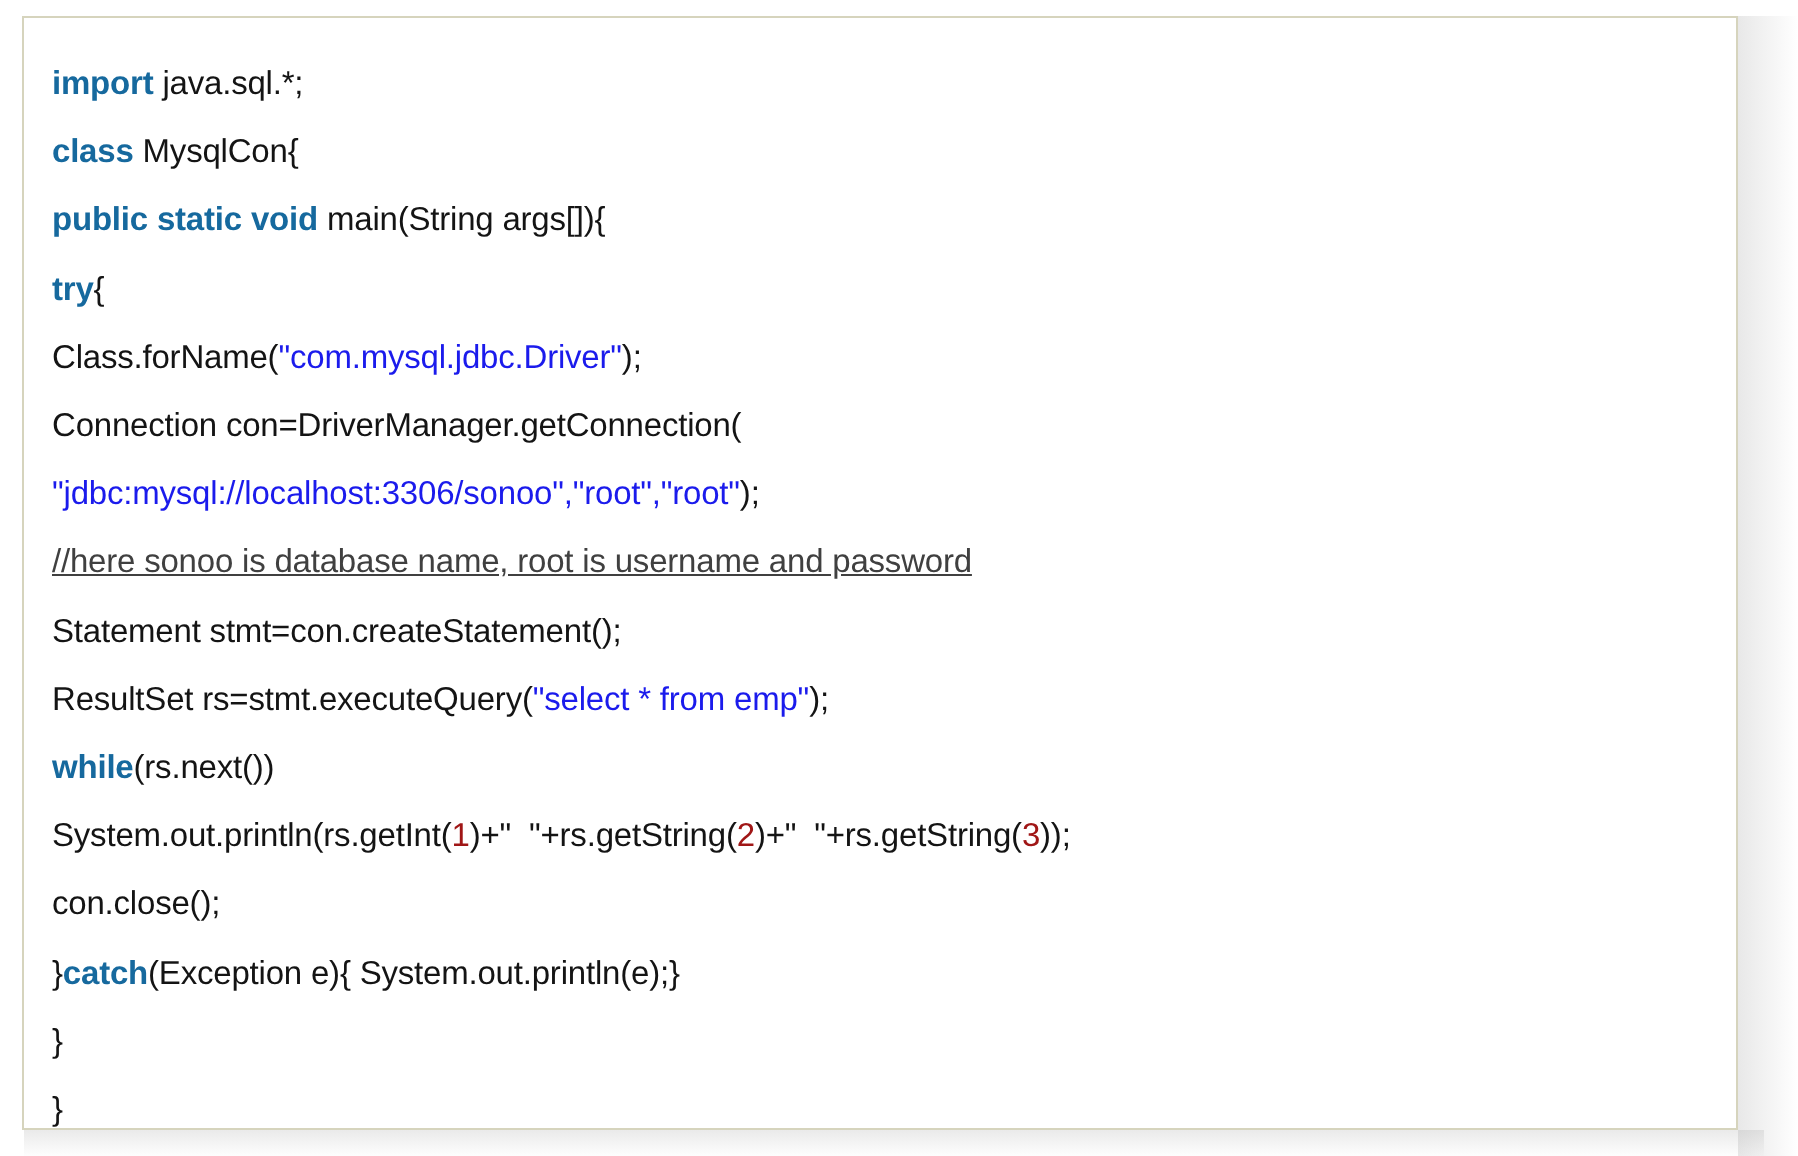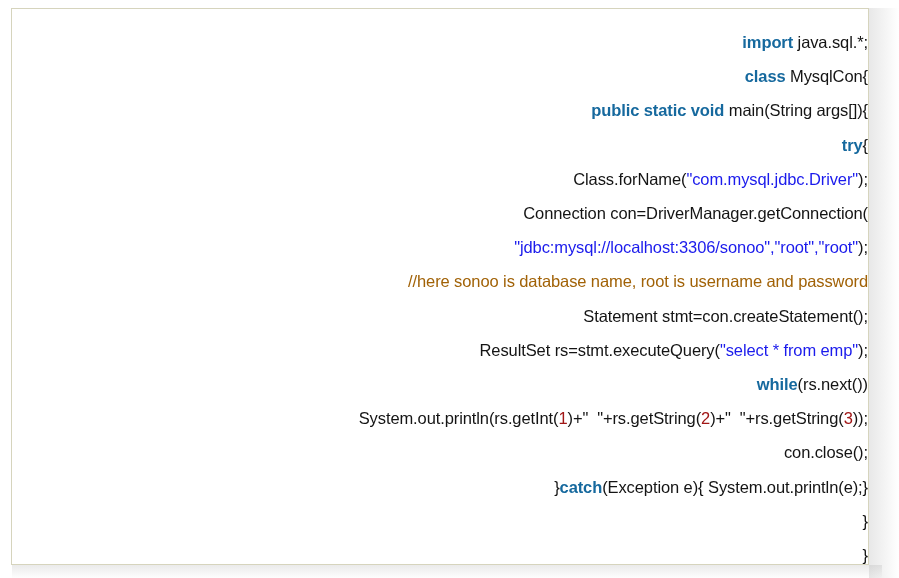--- a/index.html
+++ b/index.html
@@ -44,35 +44,34 @@
     height: 557px;
     box-sizing: border-box;
     background: #ffffff;
     border: 1px solid #d6d4bd;
     overflow: hidden;
   }
 
   .code-block {
     padding: 16px 0 0 14px;
     margin: 0;
-    text-align: right;
   }
 
   .code-line {
     font-family: "Liberation Sans", "DejaVu Sans", sans-serif;
     font-size: 16.5px;
     line-height: 34.2px;
     color: #141414;
     white-space: pre;
     letter-spacing: -0.1px;
   }
 
   .kw   { color: #16699e; font-weight: bold; }
   .str  { color: #1b1bec; }
-  .cmt  { color: #a16207; }
+  .cmt  { color: #404040; text-decoration: underline; }
   .num  { color: #a01616; }
   .pln  { color: #141414; }
 </style>
 </head>
 <body>
 
 <div class="code-card">
   <pre class="code-block" id="code-block"><div class="code-line"><span class="kw">import</span><span class="pln"> java.sql.*;</span></div><div class="code-line"><span class="kw">class</span><span class="pln"> MysqlCon{</span></div><div class="code-line"><span class="kw">public static void</span><span class="pln"> main(String args[]){</span></div><div class="code-line"><span class="kw">try</span><span class="pln">{</span></div><div class="code-line"><span class="pln">Class.forName(</span><span class="str">"com.mysql.jdbc.Driver"</span><span class="pln">);</span></div><div class="code-line"><span class="pln">Connection con=DriverManager.getConnection(</span></div><div class="code-line"><span class="str">"jdbc:mysql://localhost:3306/sonoo","root","root"</span><span class="pln">);</span></div><div class="code-line"><span class="cmt">//here sonoo is database name, root is username and password</span></div><div class="code-line"><span class="pln">Statement stmt=con.createStatement();</span></div><div class="code-line"><span class="pln">ResultSet rs=stmt.executeQuery(</span><span class="str">"select * from emp"</span><span class="pln">);</span></div><div class="code-line"><span class="kw">while</span><span class="pln">(rs.next())</span></div><div class="code-line"><span class="pln">System.out.println(rs.getInt(</span><span class="num">1</span><span class="pln">)+"  "+rs.getString(</span><span class="num">2</span><span class="pln">)+"  "+rs.getString(</span><span class="num">3</span><span class="pln">));</span></div><div class="code-line"><span class="pln">con.close();</span></div><div class="code-line"><span class="pln">}</span><span class="kw">catch</span><span class="pln">(Exception e){ System.out.println(e);}</span></div><div class="code-line"><span class="pln">}</span></div><div class="code-line"><span class="pln">}</span></div></pre>
 </div>
 

